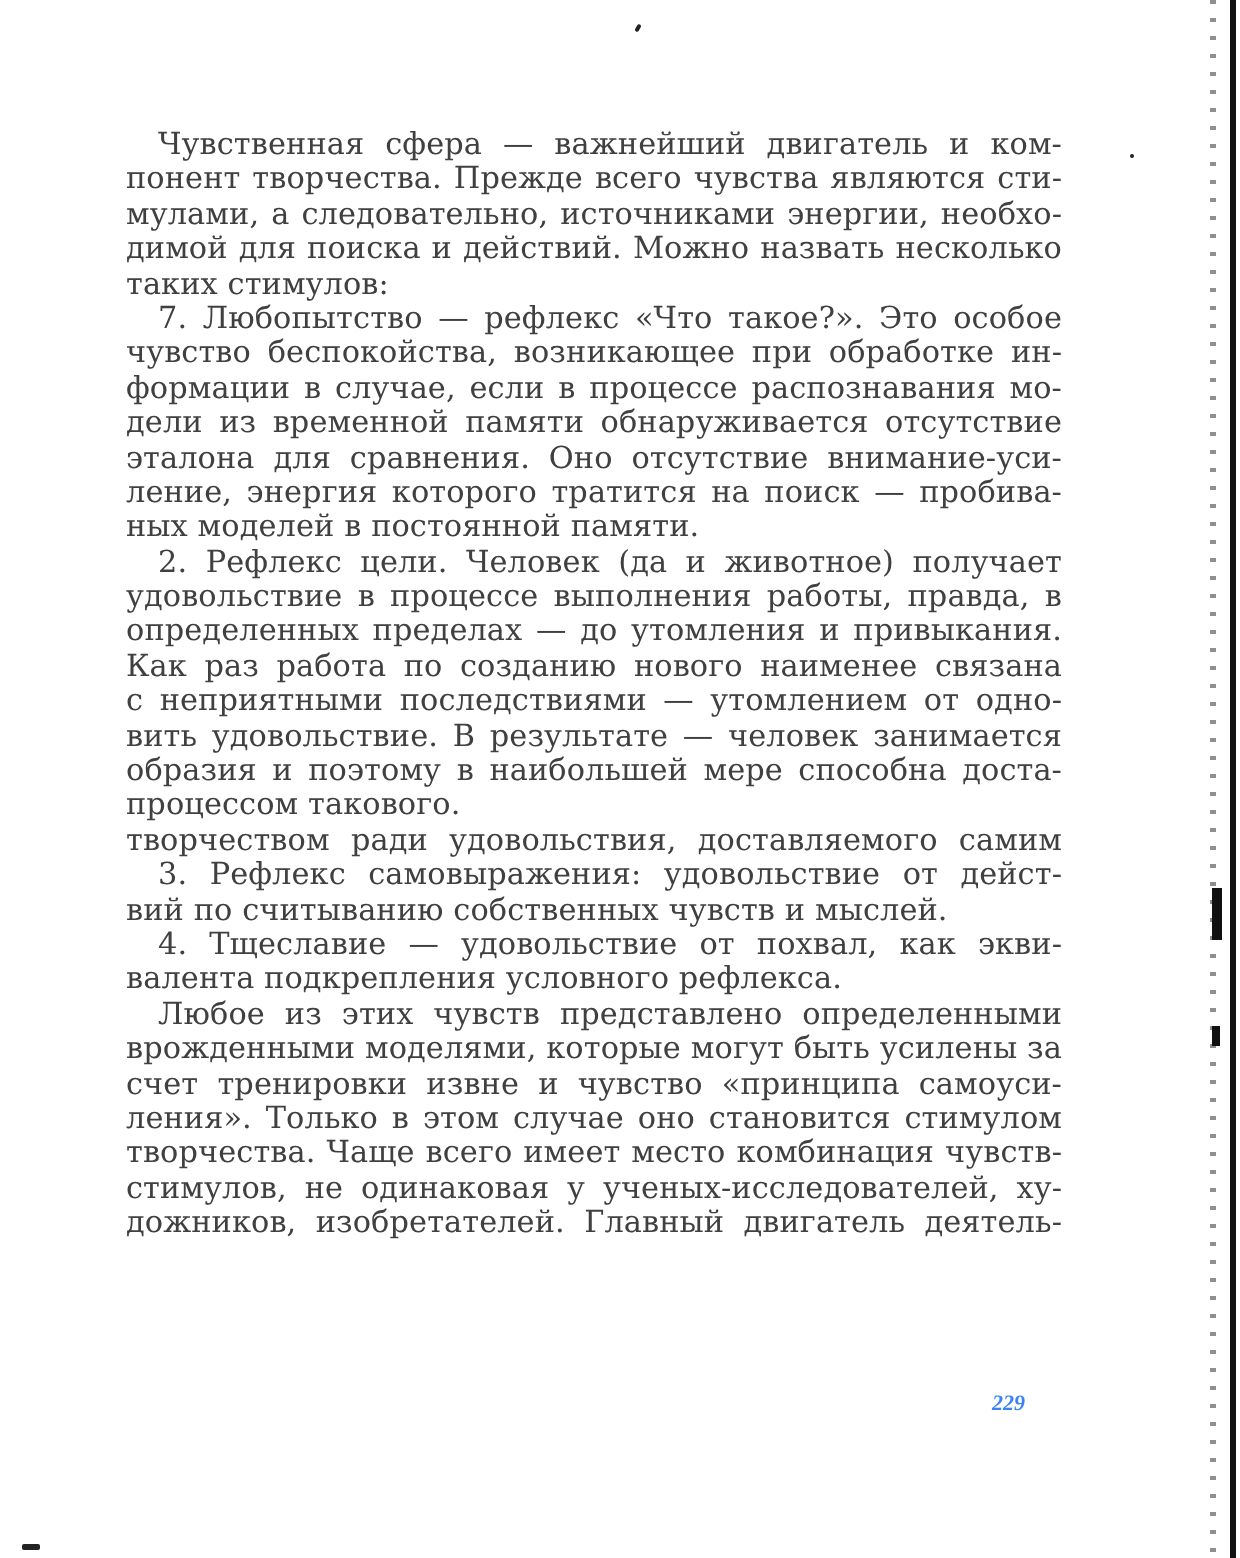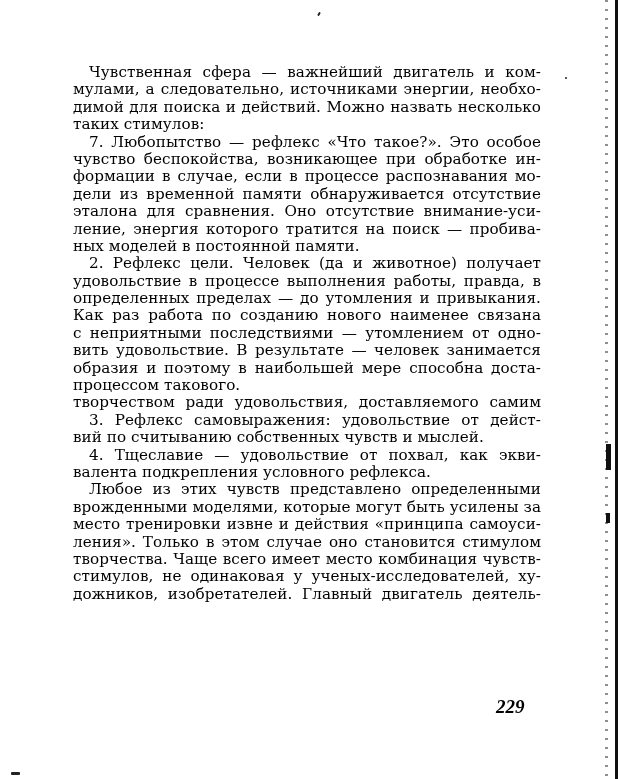--- a/index.html
+++ b/index.html
@@ -14,27 +14,27 @@
       overflow: hidden;
     }
     .page {
       position: absolute;
       left: 0; top: 0;
       width: 620px; height: 779px;
       background: #ffffff;
     }
     .text-block {
       position: absolute;
-      left: 73px;
+      left: 63px;
       top: 64px;
       width: 468px;
       font-family: "DejaVu Serif", "Liberation Serif", serif;
       font-size: 15.2px;
       line-height: 17.4px;
-      color: #000000;
+      color: #404040;
       letter-spacing: 0.05px;
     }
     .line {
       display: block;
       white-space: nowrap;
       text-align: justify;
       text-align-last: justify;
       height: 17.4px;
       overflow: visible;
     }
@@ -44,22 +44,22 @@
     .line.indent {
       padding-left: 16px;
     }
     .page-number {
       position: absolute;
       left: 496px;
       top: 696px;
       font-family: "Liberation Serif", "DejaVu Serif", serif;
       font-style: italic;
       font-weight: bold;
-      font-size: 19px;
-      color: #000000;
+      font-size: 11px;
+      color: #3b82f6;
     }
     .edge-bar {
       position: absolute;
       left: 615px;
       top: 0;
       width: 3px;
       height: 779px;
       background: #111;
     }
     .edge-specks {
@@ -92,20 +92,21 @@
   <div class="edge-mark" style="top:444px;height:26px;"></div>
   <div class="edge-mark" style="top:513px;height:10px;width:4px;"></div>
   <div class="speck" style="left:318px;top:12px;width:2px;height:4px;transform:rotate(30deg);"></div>
   <div class="speck" style="left:11px;top:772px;width:9px;height:3px;"></div>
   <div class="speck" style="left:565px;top:77px;width:2px;height:2px;"></div>
 
   <div class="text-block">
 
     <div>
       <span class="line indent">Чувственная сфера — важнейший двигатель и ком-</span>
+      <span class="line">понент творчества. Прежде всего чувства являются сти-</span>
       <span class="line">мулами, а следовательно, источниками энергии, необхо-</span>
       <span class="line">димой для поиска и действий. Можно назвать несколько</span>
       <span class="line last">таких стимулов:</span>
     </div>
 
     <div>
       <span class="line indent">7. Любопытство — рефлекс «Что такое?». Это особое</span>
       <span class="line">чувство беспокойства, возникающее при обработке ин-</span>
       <span class="line">формации в случае, если в процессе распознавания мо-</span>
       <span class="line">дели из временной памяти обнаруживается отсутствие</span>
@@ -132,21 +133,21 @@
     </div>
 
     <div>
       <span class="line indent">4. Тщеславие — удовольствие от похвал, как экви-</span>
       <span class="line last">валента подкрепления условного рефлекса.</span>
     </div>
 
     <div>
       <span class="line indent">Любое из этих чувств представлено определенными</span>
       <span class="line">врожденными моделями, которые могут быть усилены за</span>
-      <span class="line">место тренировки извне и действия «принципа самоуси-</span>
+      <span class="line">счет тренировки извне и чувство «принципа самоуси-</span>
       <span class="line">ления». Только в этом случае оно становится стимулом</span>
       <span class="line">творчества. Чаще всего имеет место комбинация чувств-</span>
       <span class="line">стимулов, не одинаковая у ученых-исследователей, ху-</span>
       <span class="line">дожников, изобретателей. Главный двигатель деятель-</span>
     </div>
   </div>
 
   <div class="page-number">229</div>
 </div>
 

